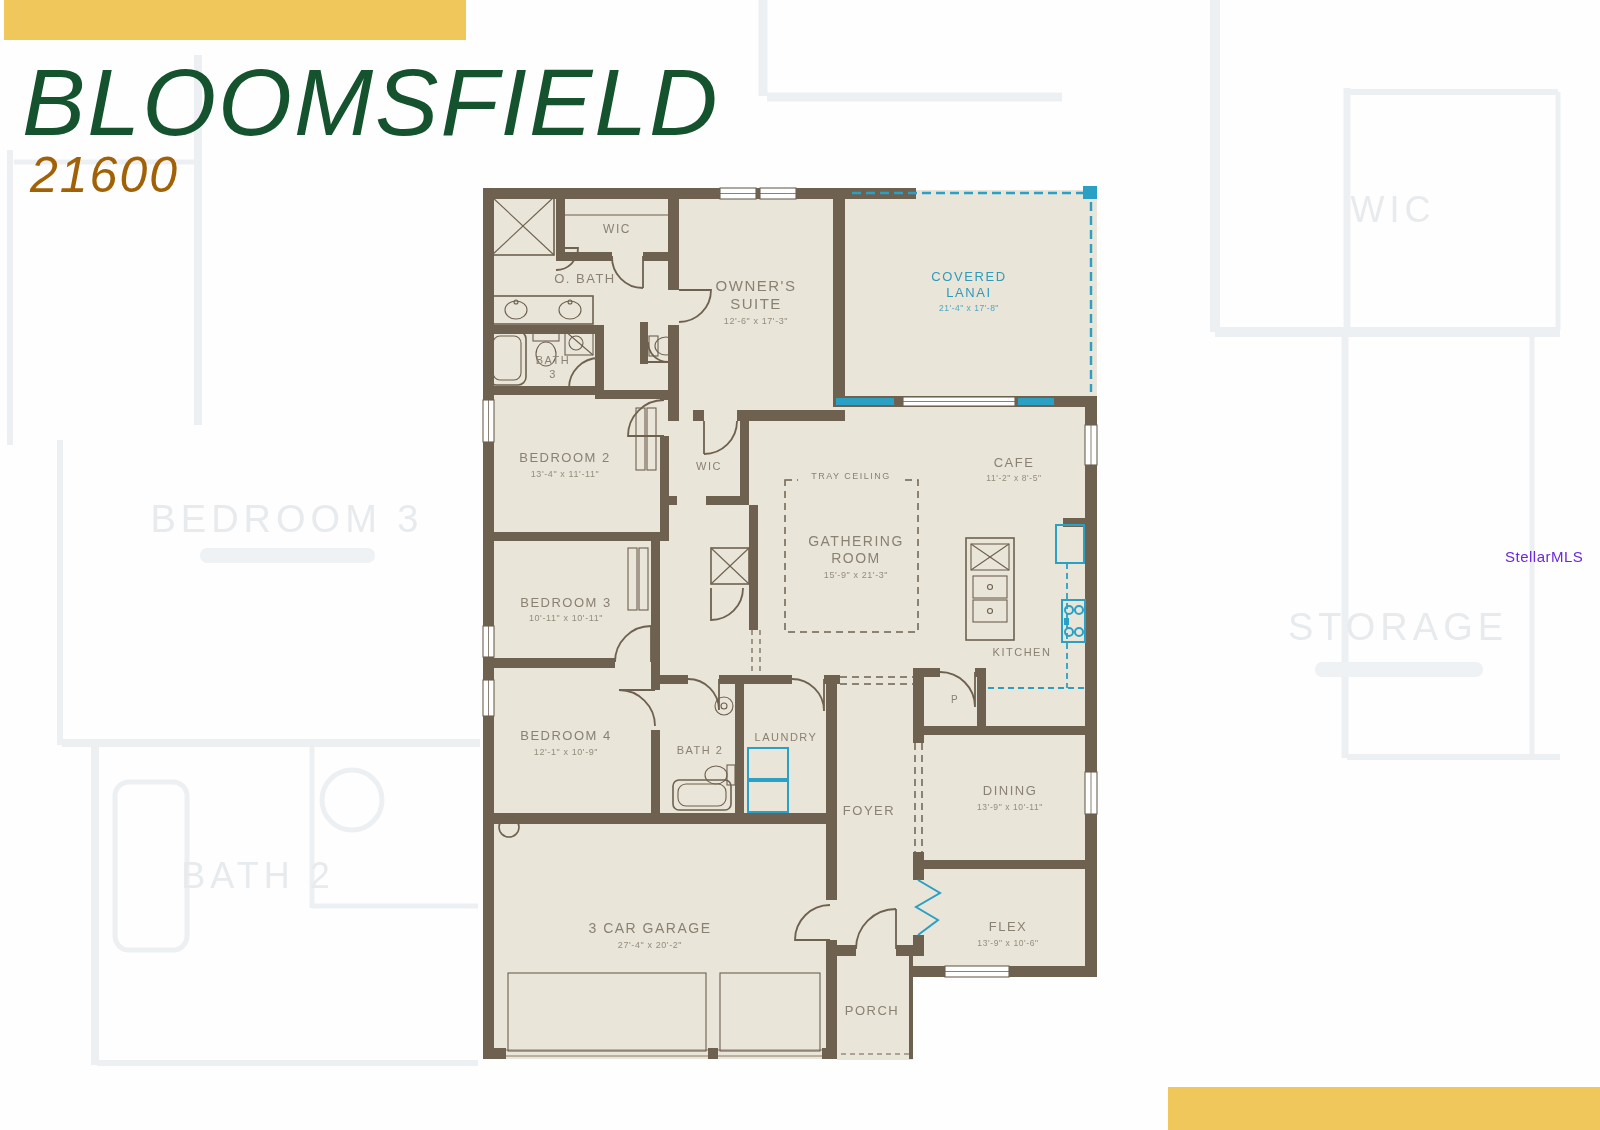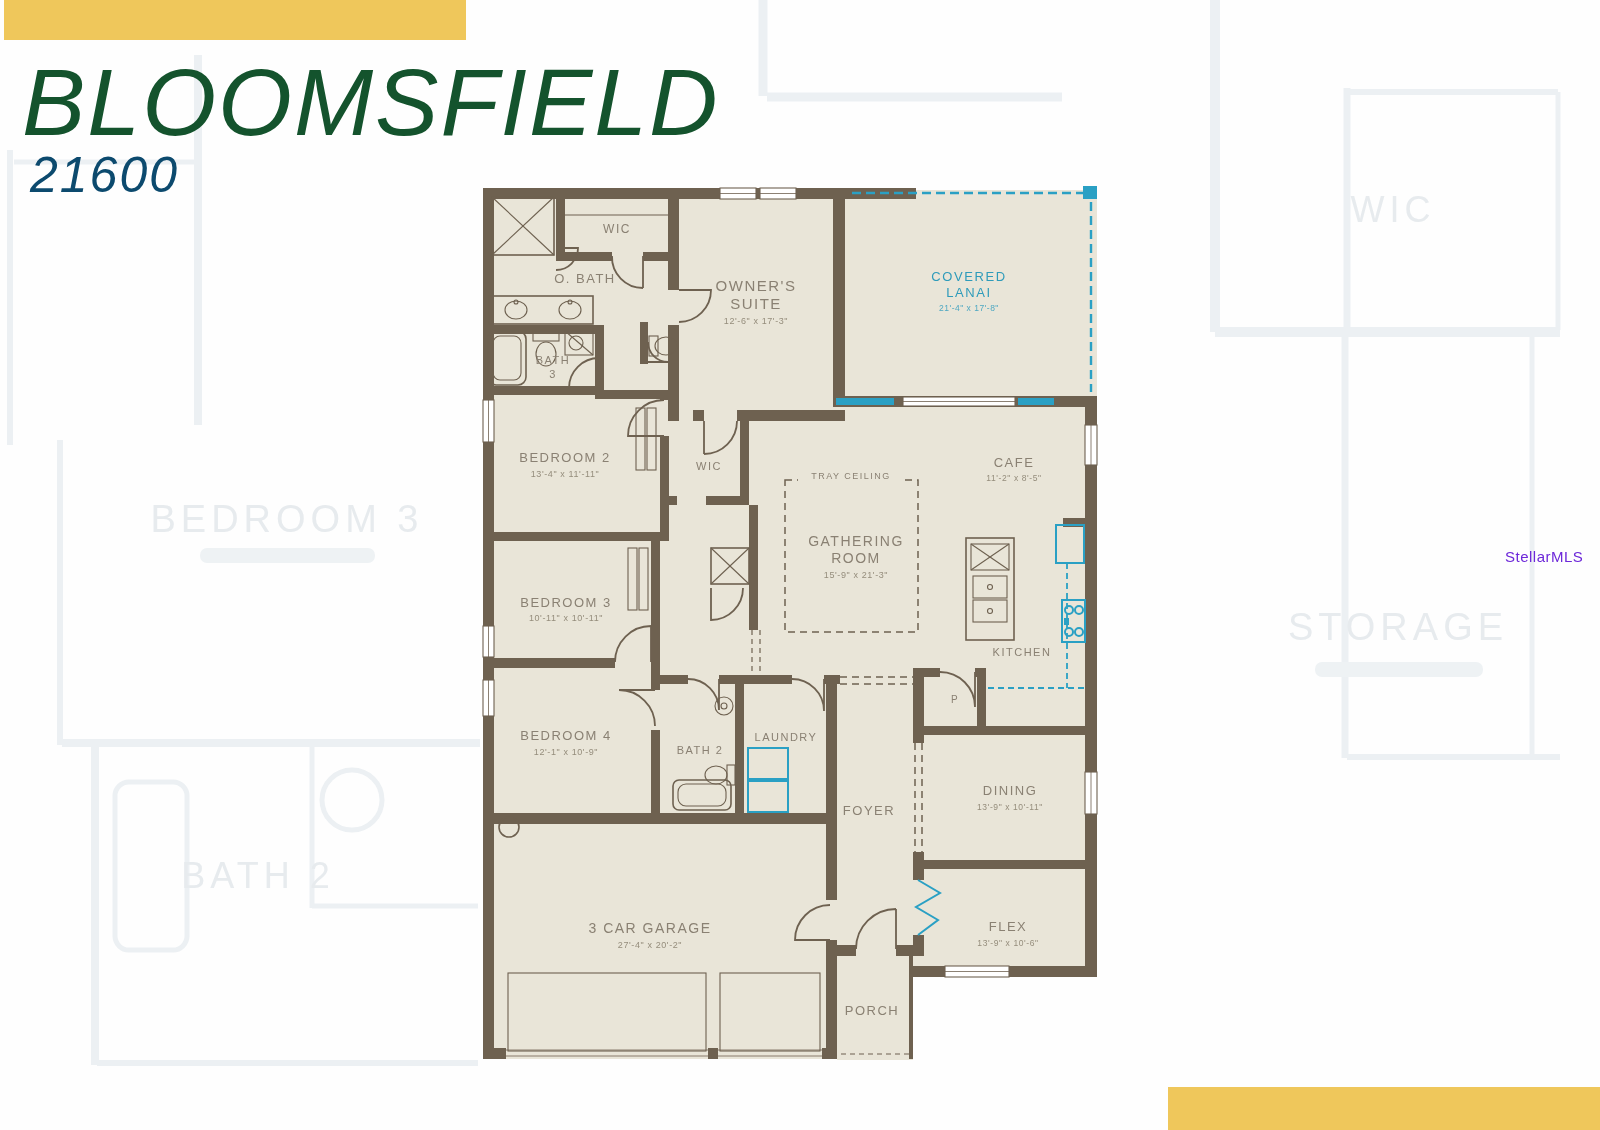--- a/index.html
+++ b/index.html
@@ -8,21 +8,21 @@
   .page { position:relative; width:1600px; height:1130px; background:#fefefe; }
 
   .accent-top { position:absolute; left:4px; top:0; width:462px; height:40px;
                 background:#EFC75B; }
   .accent-bottom { position:absolute; left:1168px; top:1087px; width:432px; height:43px;
                    background:#EFC75B; }
 
   .title { position:absolute; left:22px; top:48px; font-size:95px; font-weight:500;
            letter-spacing:2px; color:#14532d;font-style:italic; }
   .plan-number { position:absolute; left:30px; top:146px; font-size:50px; font-style:italic;
-                 font-weight:500; letter-spacing:2px; color:#0c4a6e; }
+                 font-weight:500; letter-spacing:2px; color:#a16207; }
 
   .brand-watermark { position:absolute; left:1505px; top:548px; font-size:15px;
                      color:#6d28d9; letter-spacing:0.5px; }
 
   svg.bgplan { position:absolute; left:0; top:0; width:1600px; height:1130px; }
   svg.floorplan { position:absolute; left:478px; top:183px; width:625px; height:884px; }
 
   
   .floor { fill:#E9E5D8; }
   .wall  { fill:#6E6150; }

